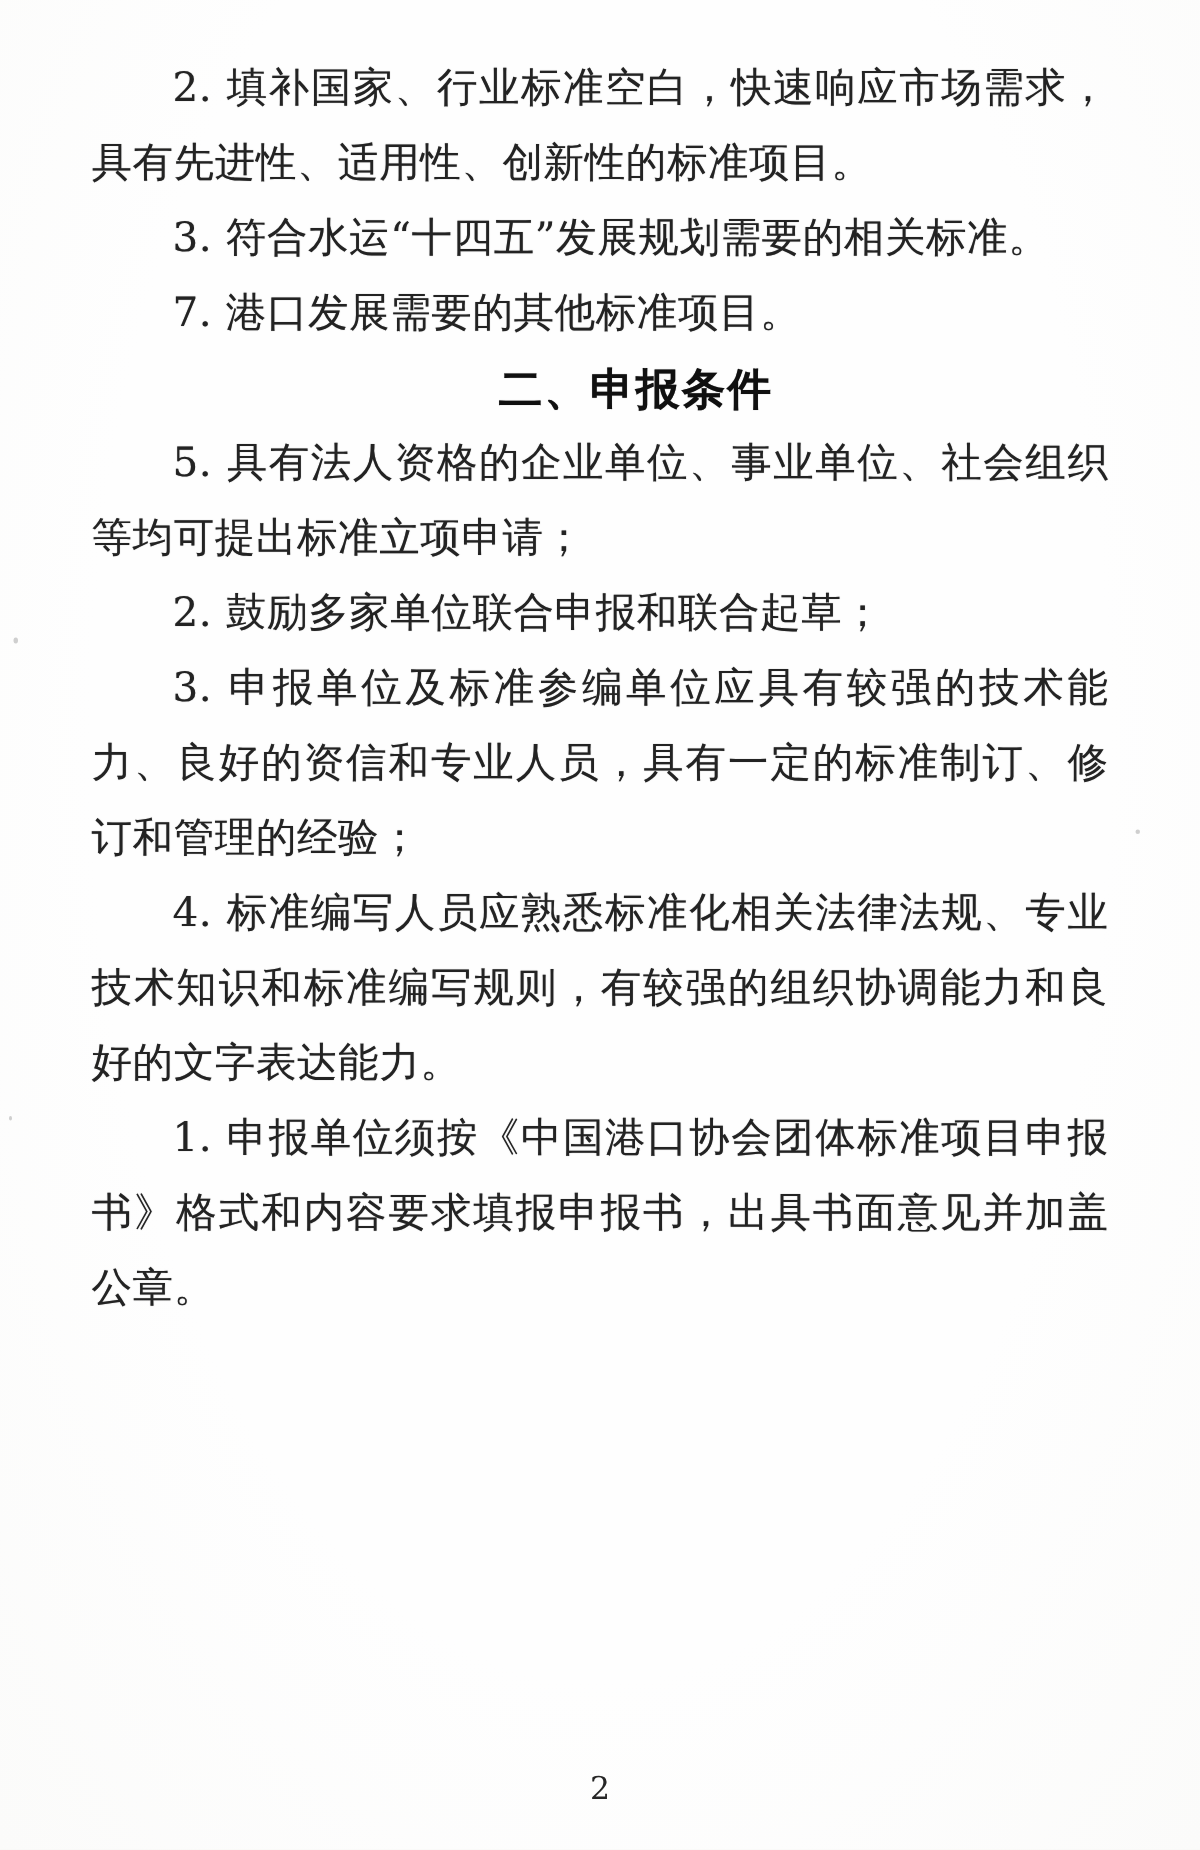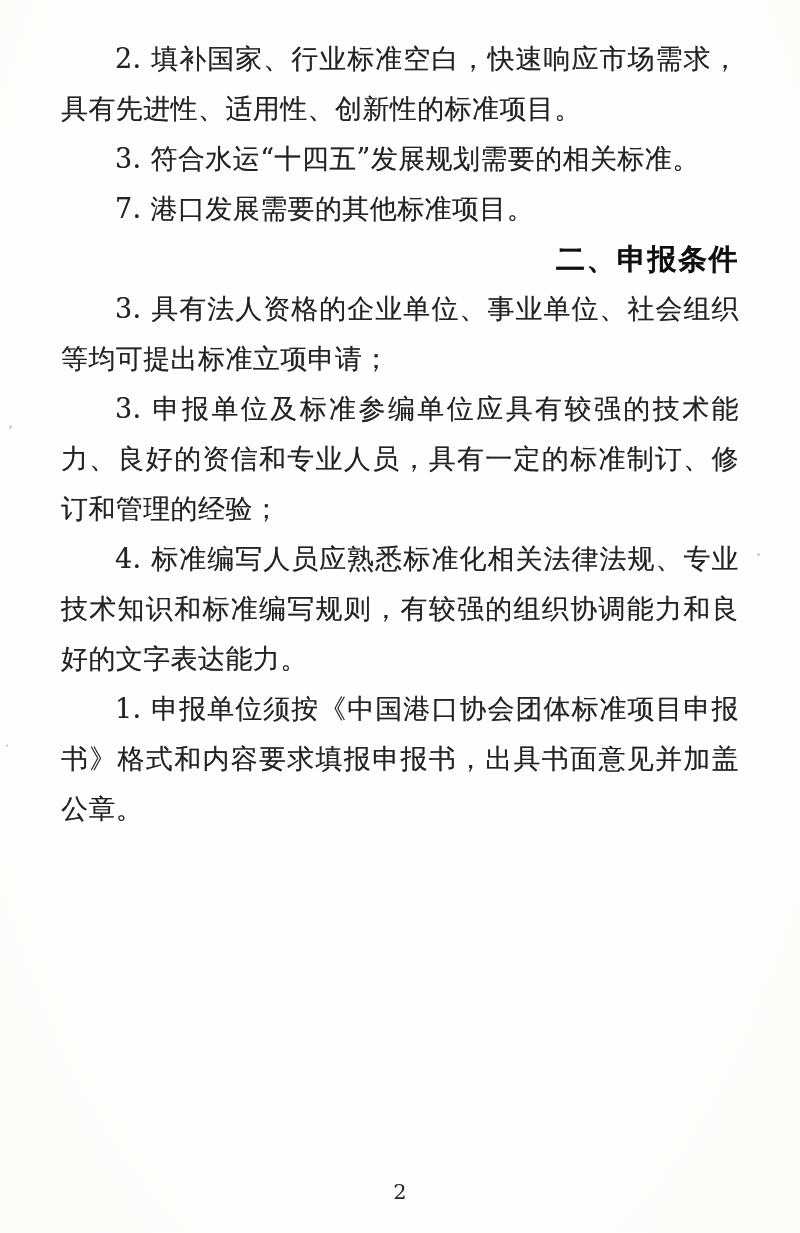--- a/index.html
+++ b/index.html
@@ -40,21 +40,21 @@
   .content h2 {
     margin: 0;
     font-family: "DejaVu Sans", "Liberation Sans", sans-serif;
     font-size: 29px;
     line-height: 50px;
     font-weight: 700;
     text-indent: 48px;
     letter-spacing: 1.5px;
     color: #101010;
     text-shadow: 0 0 0.5px rgba(0,0,0,0.6);
-    text-align: right;
+    text-align: center;
   }
   .page-footer {
     position: absolute;
     left: 0;
     right: 0;
     top: 1180px;
     text-align: center;
     font-family: "DejaVu Serif", "Liberation Serif", serif;
     font-size: 21px;
     color: #262626;
@@ -76,21 +76,22 @@
 
   <div class="speckle s1"></div>
   <div class="speckle s2"></div>
   <div class="speckle s3"></div>
 
   <main class="content">
     <p>2. 填补国家、行业标准空白，快速响应市场需求，具有先进性、适用性、创新性的标准项目。</p>
     <p>3. 符合水运“十四五”发展规划需要的相关标准。</p>
     <p>7. 港口发展需要的其他标准项目。</p>
     <h2>二、申报条件</h2>
-    <p>3. 具有法人资格的企业单位、事业单位、社会组织等均可提出标准立项申请；</p>
+    <p>5. 具有法人资格的企业单位、事业单位、社会组织等均可提出标准立项申请；</p>
+    <p>2. 鼓励多家单位联合申报和联合起草；</p>
     <p>3. 申报单位及标准参编单位应具有较强的技术能力、良好的资信和专业人员，具有一定的标准制订、修订和管理的经验；</p>
     <p>4. 标准编写人员应熟悉标准化相关法律法规、专业技术知识和标准编写规则，有较强的组织协调能力和良好的文字表达能力。</p>
     <p>1. 申报单位须按《中国港口协会团体标准项目申报书》格式和内容要求填报申报书，出具书面意见并加盖公章。</p>
   </main>
 
   <footer class="page-footer">
     <span>2</span>
   </footer>
 
 </div>

